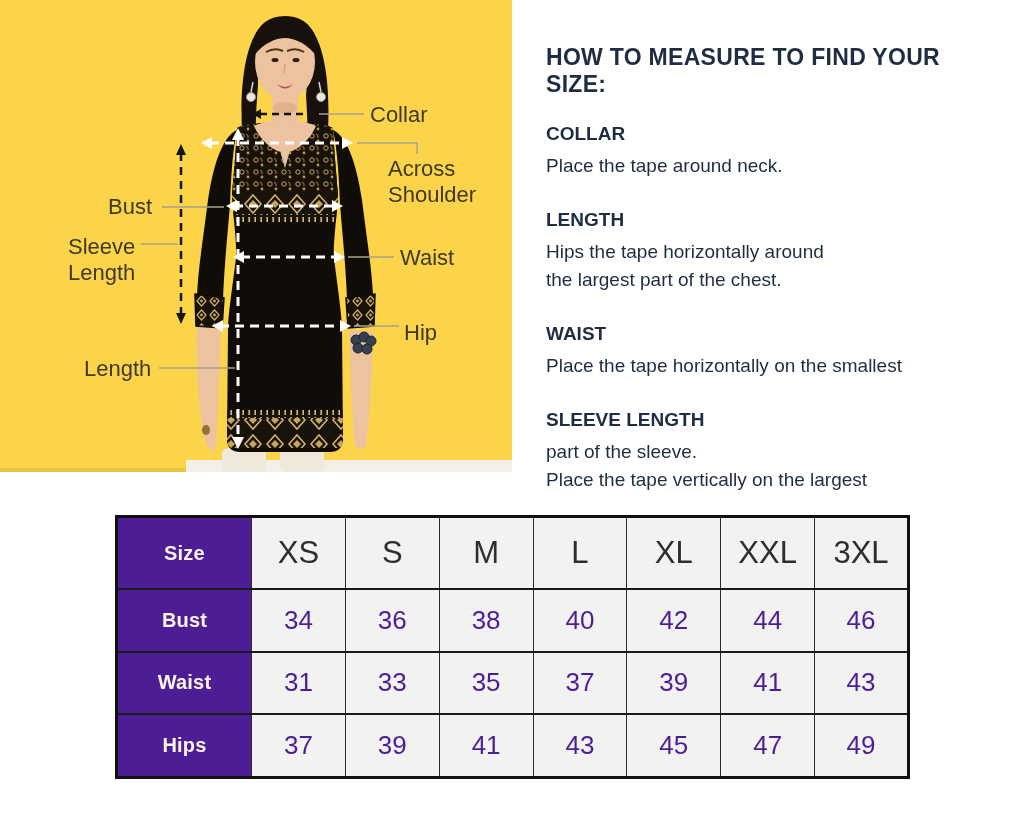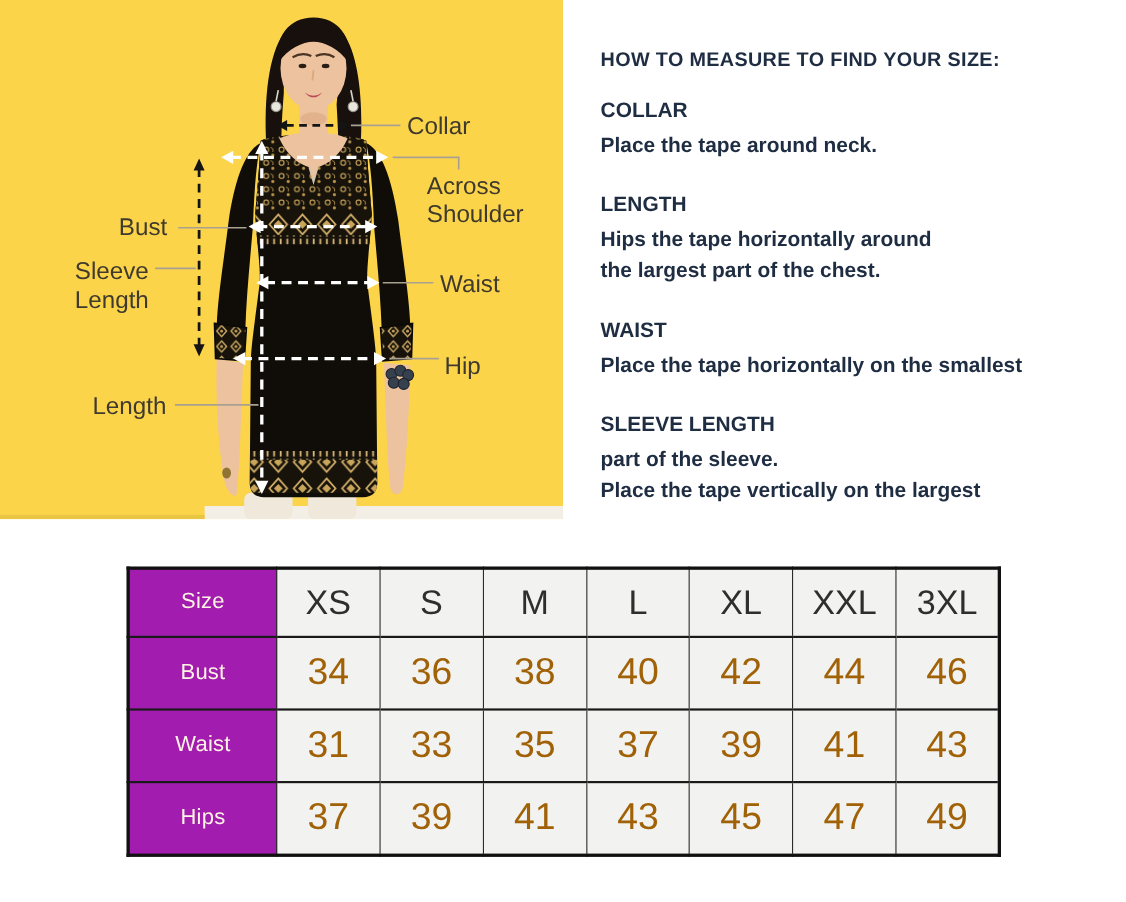--- a/index.html
+++ b/index.html
@@ -5,40 +5,40 @@
   html,body{margin:0;padding:0;background:#ffffff;}
   .page{
     position:relative;width:1024px;height:820px;background:#ffffff;overflow:hidden;
     font-family:"Liberation Sans", sans-serif;
   }
   
   .hero{position:absolute;left:0;top:0;width:512px;height:472px;}
   .hero svg{display:block;}
   
   .instructions{position:absolute;left:546px;top:44px;width:440px;color:#1F2D42;}
-  .instructions .title{font-size:18px;font-weight:bold;letter-spacing:.3px;margin:0 0 25px 0;}
+  .instructions .title{font-size:23px;font-weight:bold;letter-spacing:.3px;margin:0 0 25px 0;}
   .sec{margin-bottom:29px;}
   .sec-h{font-size:19px;font-weight:bold;margin:0 0 7px 0;}
-  .sec-line{font-size:19px;line-height:28px;font-weight:bold;}
+  .sec-line{font-size:19px;line-height:28px;font-weight:normal;}
   
   .table-wrap{position:absolute;left:115px;top:515px;width:795px;height:264px;}
   table.size-chart{
     width:100%;height:100%;border-collapse:collapse;table-layout:fixed;
     border:3px solid #111111;background:#F2F2F1;
   }
   table.size-chart td{
     border-left:1px solid #2b2b2b;border-top:2px solid #1a1a1a;
     text-align:center;vertical-align:middle;padding:0;
   }
   td.lbl{
-    width:133px;background:#a21caf;color:#FDF4E3;
-    font-size:20px;font-weight:normal;letter-spacing:.2px;
+    width:133px;background:#4c1d95;color:#FDF4E3;
+    font-size:20px;font-weight:bold;letter-spacing:.2px;
   }
   td.size-cell{font-size:31px;color:#2e2e2e;}
-  td.num-cell{font-size:34px;color:#a16207;}
+  td.num-cell{font-size:26px;color:#4c1d95;}
 </style>
 </head>
 <body>
 
 <div class="page">
 
   <div class="hero">
     <svg width="512" height="472" viewBox="0 0 512 472">
       <defs>
         <pattern id="paisley" width="14" height="12" patternUnits="userSpaceOnUse">

